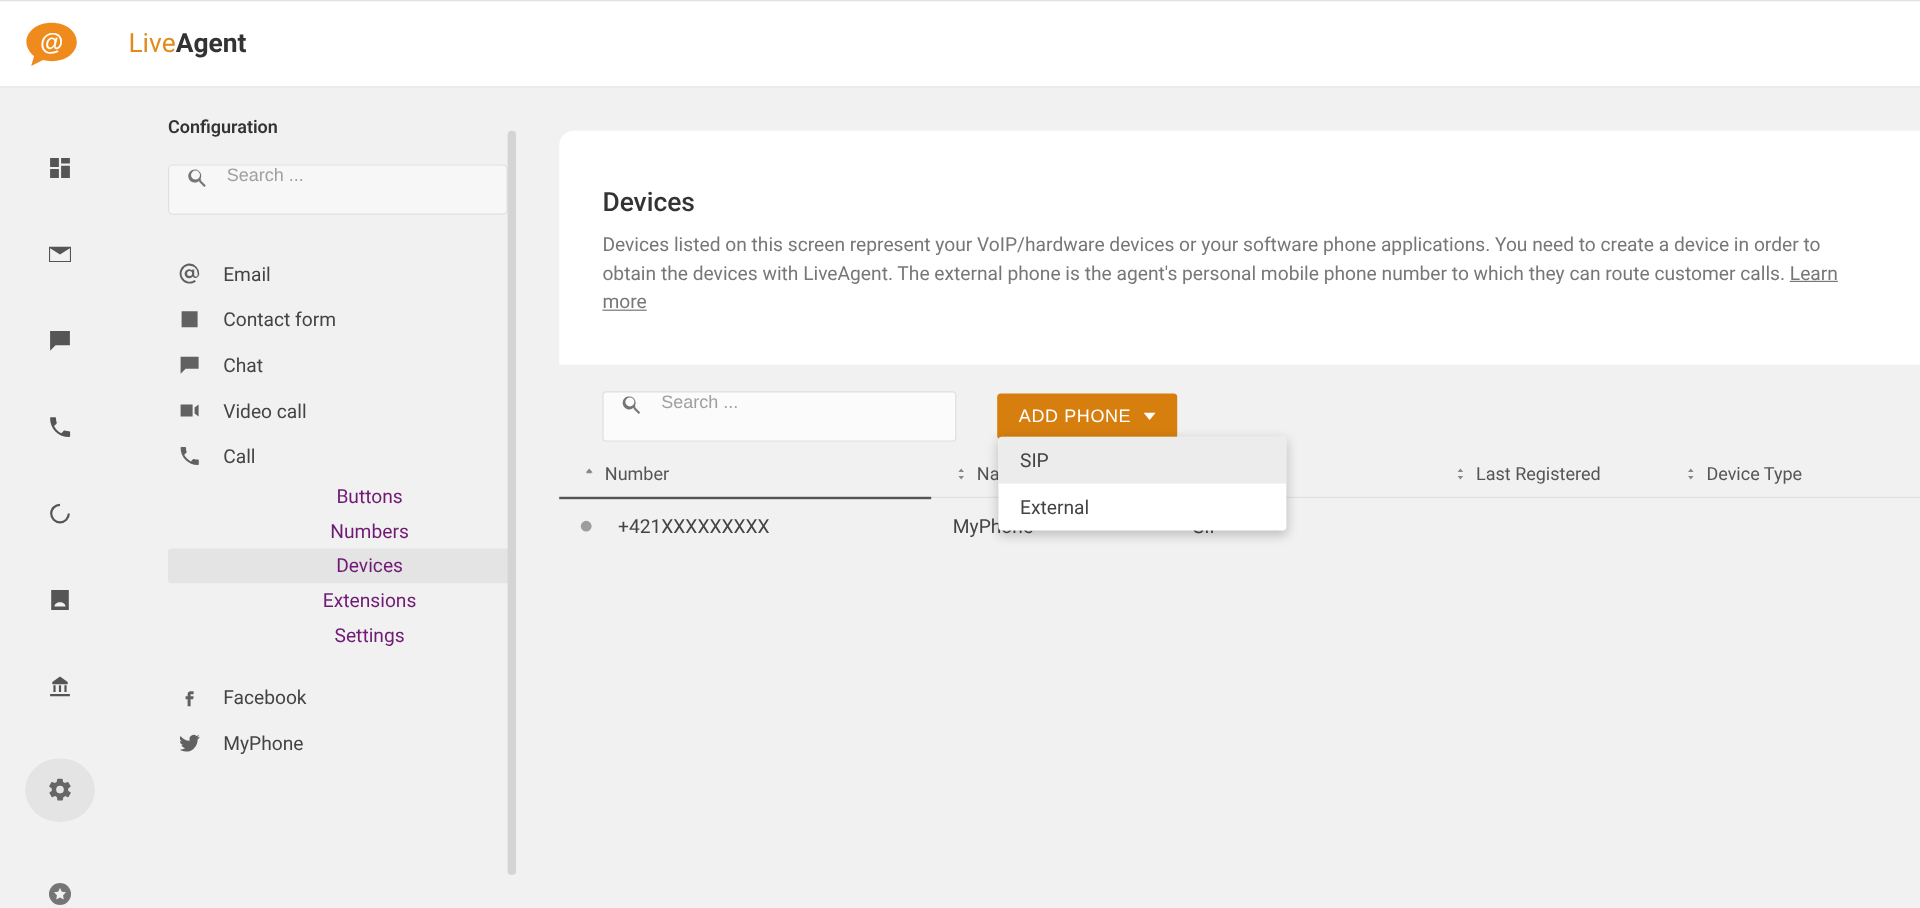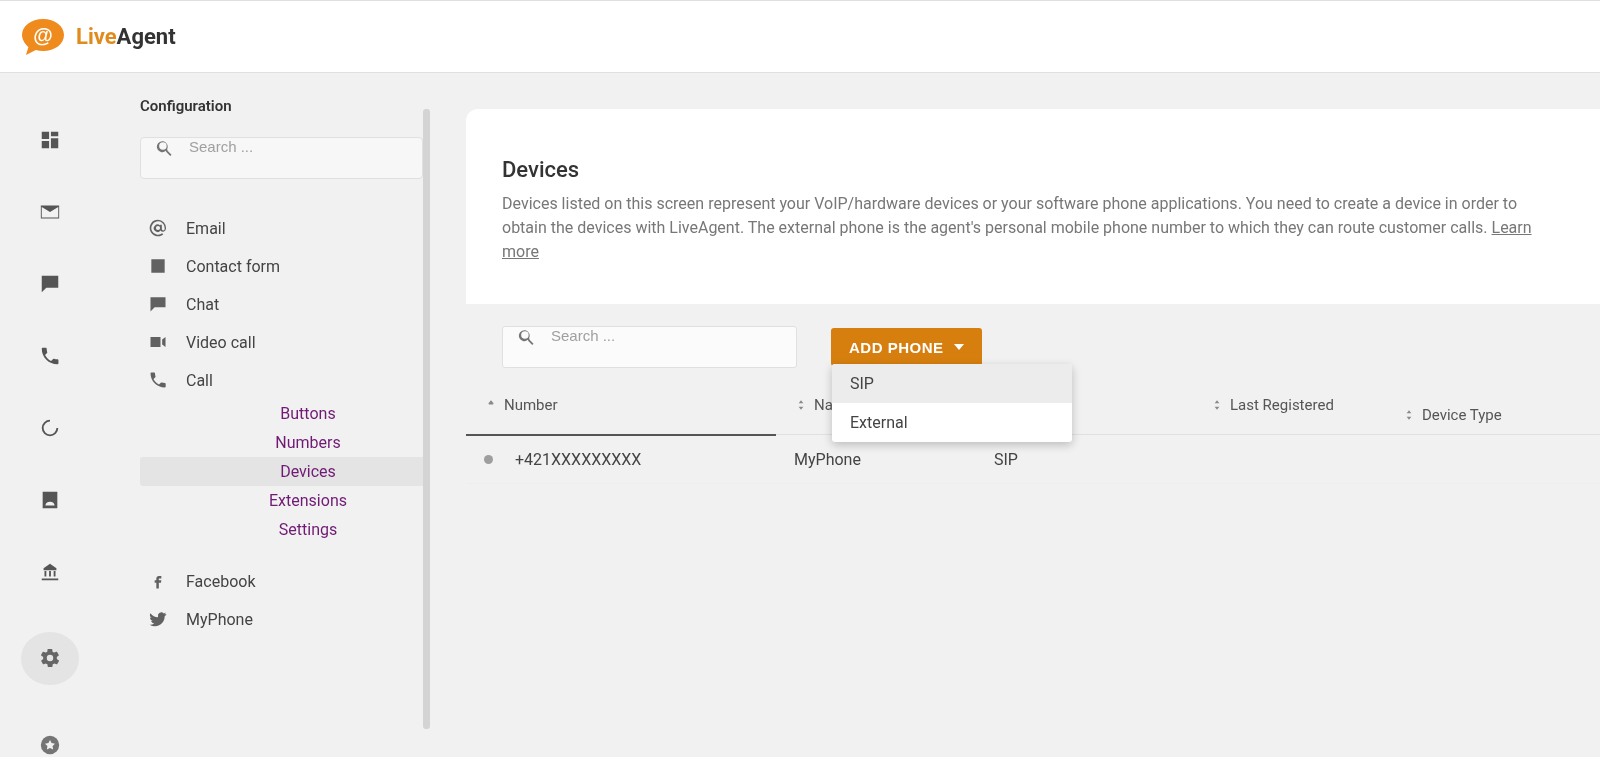--- a/index.html
+++ b/index.html
@@ -18,21 +18,21 @@
     background: #fff;
     border-top: 1px solid #e0e0e0;
     border-bottom: 1px solid #e0e0e0;
     display: flex;
     align-items: center;
     padding-left: 20px;
   }
   .logo { display: flex; align-items: center; gap: 10px; }
   .logo-icon { width: 46px; height: 38px; }
   .logo-text { font-size: 22px; font-weight: 400; color: #333; }
-  .logo-text .live { color: #e28b1d; font-weight: 700; }
+  .logo-text .live { color: #e28b1d; font-weight: 400; margin-left: 31px; }
   .logo-text .agent { color: #333; font-weight: 700; }
 
   
   .layout { display: flex; height: calc(100% - 73px); }
 
   
   .iconrail {
     width: 100px;
     display: flex;
     flex-direction: column;
@@ -142,21 +142,21 @@
   .toolbar .search-box { width: 295px; margin-bottom: 0; border-radius: 3px; background: #fbfbfb; }
 
   .btn-primary {
     background: #d67f0f;
     color: #fff;
     border: none;
     height: 38px;
     padding: 0 18px;
     border-radius: 3px;
     font-size: 15px;
-    font-weight: 700;
+    font-weight: 400;
     letter-spacing: 0.5px;
     display: flex; align-items: center; gap: 10px;
     cursor: pointer;
   }
   .btn-primary .caret { width:0; height:0; border-left:5px solid transparent; border-right:5px solid transparent; border-top:6px solid #fff; }
 
   .dropdown {
     position: absolute;
     top: 60px; left: 366px;
     width: 240px;
@@ -182,21 +182,21 @@
     font-size: 15px; color: #555;
   }
   .th { display:flex; align-items:center; gap:6px; }
   .th.sortable { cursor: pointer; }
   .th .sort-icon { width:14px; height:14px; }
   .th .sort-icon svg { width:14px; height:14px; fill:#888; }
   .col-number { width: 310px; }
   .col-name   { width: 200px; }
   .col-device-type { width: 216px; }
   .col-lastreg { width: 192px; }
-  .col-type2  { flex: 1; margin-top: 20px; }
+  .col-type2  { flex: 1; }
   .thead-active-underline {
     position: absolute; left:0; bottom:-1px; width:310px; height:2px; background:#555;
   }
   .thead-wrap { position: relative; }
 
   .trow {
     display: flex; align-items: center;
     padding: 14px 0 14px 18px;
     border-bottom: 1px solid #eee;
     font-size: 16px; color: #444;

